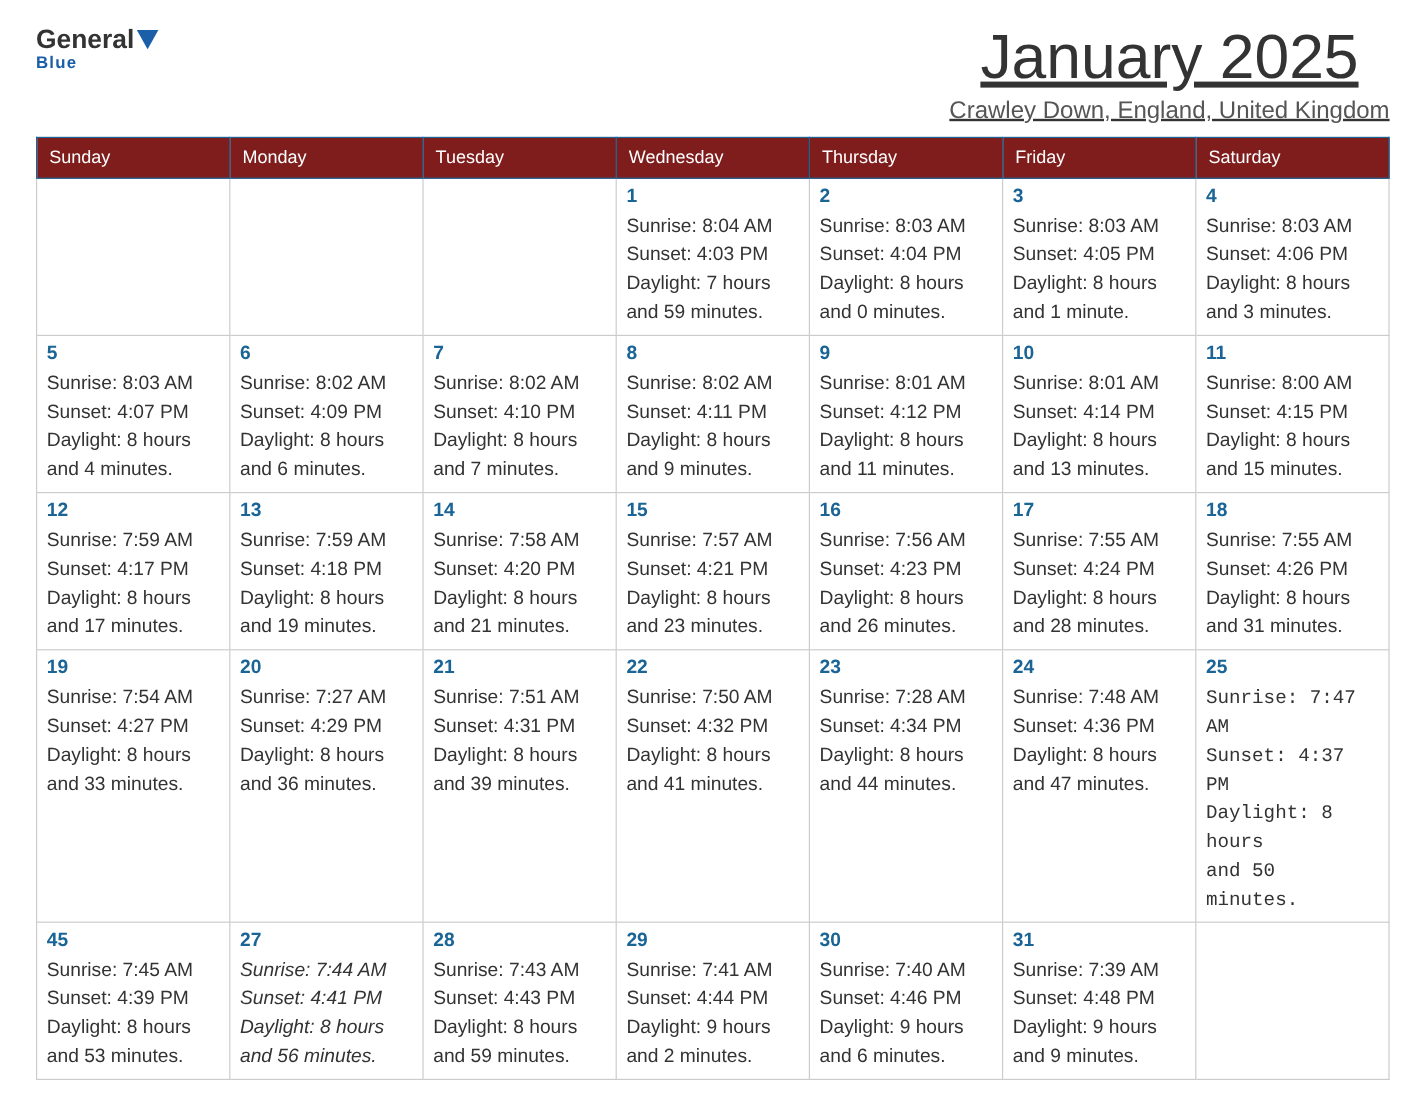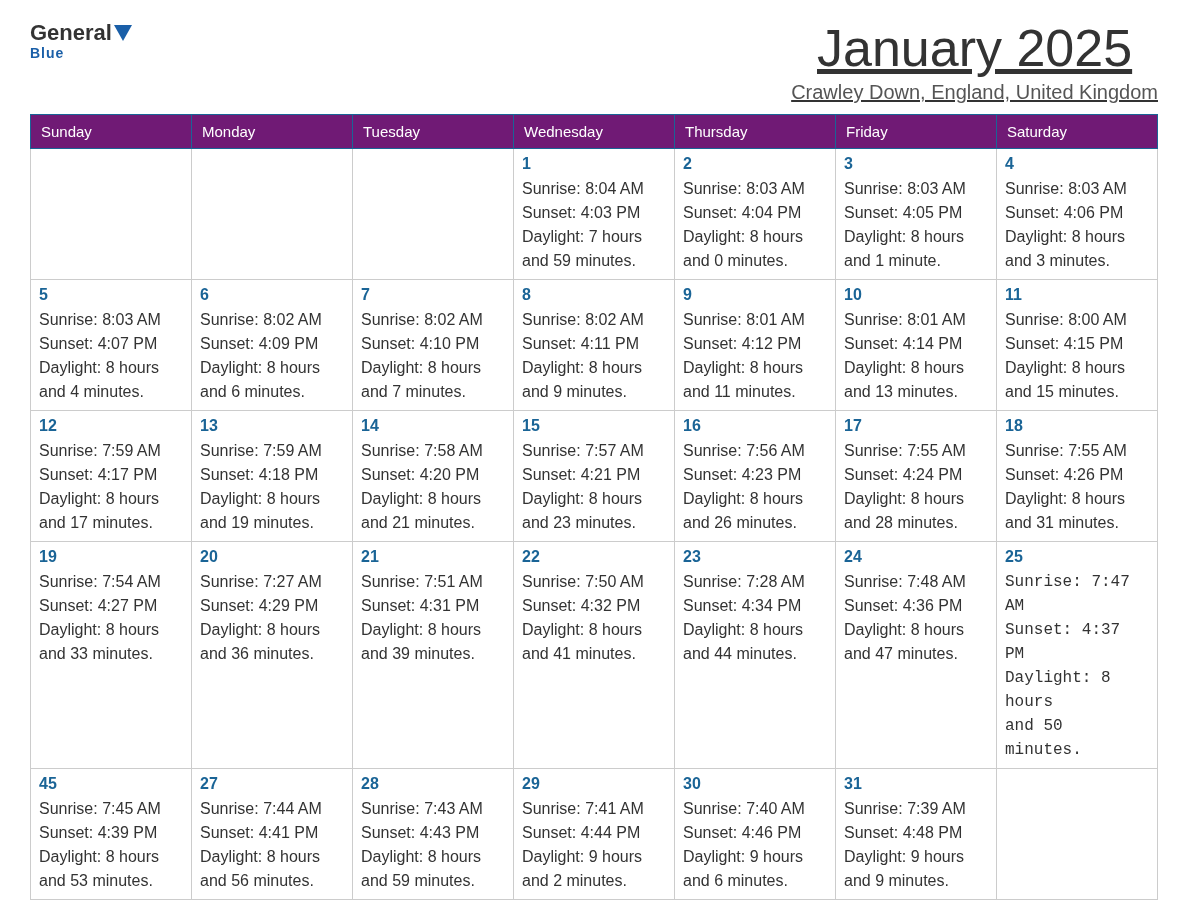--- a/index.html
+++ b/index.html
@@ -52,21 +52,21 @@
       font-size: 20px;
       color: #555;
       margin-top: 4px;
     }
     .calendar {
       width: 100%;
       border-collapse: collapse;
       margin-top: 10px;
     }
     .calendar th {
-      background-color: #701a75;
+      background-color: #7f1d1d;
       color: #fff;
       padding: 8px 10px;
       text-align: left;
       font-size: 15px;
       font-weight: normal;
       border: 1px solid #1a6496;
       margin-top: 42px;
     }
     .calendar td {
       vertical-align: top;
@@ -311,21 +311,21 @@
       <tr class="week-row">
         <td>
           <span class="day-number">45</span>
           <div class="day-info" style="white-space: pre-line;">Sunrise: 7:45 AM
 Sunset: 4:39 PM
 Daylight: 8 hours
 and 53 minutes.</div>
         </td>
         <td>
           <span class="day-number">27</span>
-          <div class="day-info" style="white-space: pre-line;">Sunrise: 7:44 AM
+          <div class="day-info" style="white-space: pre-line; font-style: italic;">Sunrise: 7:44 AM
 Sunset: 4:41 PM
 Daylight: 8 hours
 and 56 minutes.</div>
         </td>
         <td>
           <span class="day-number">28</span>
           <div class="day-info" style="white-space: pre-line;">Sunrise: 7:43 AM
 Sunset: 4:43 PM
 Daylight: 8 hours
 and 59 minutes.</div>

